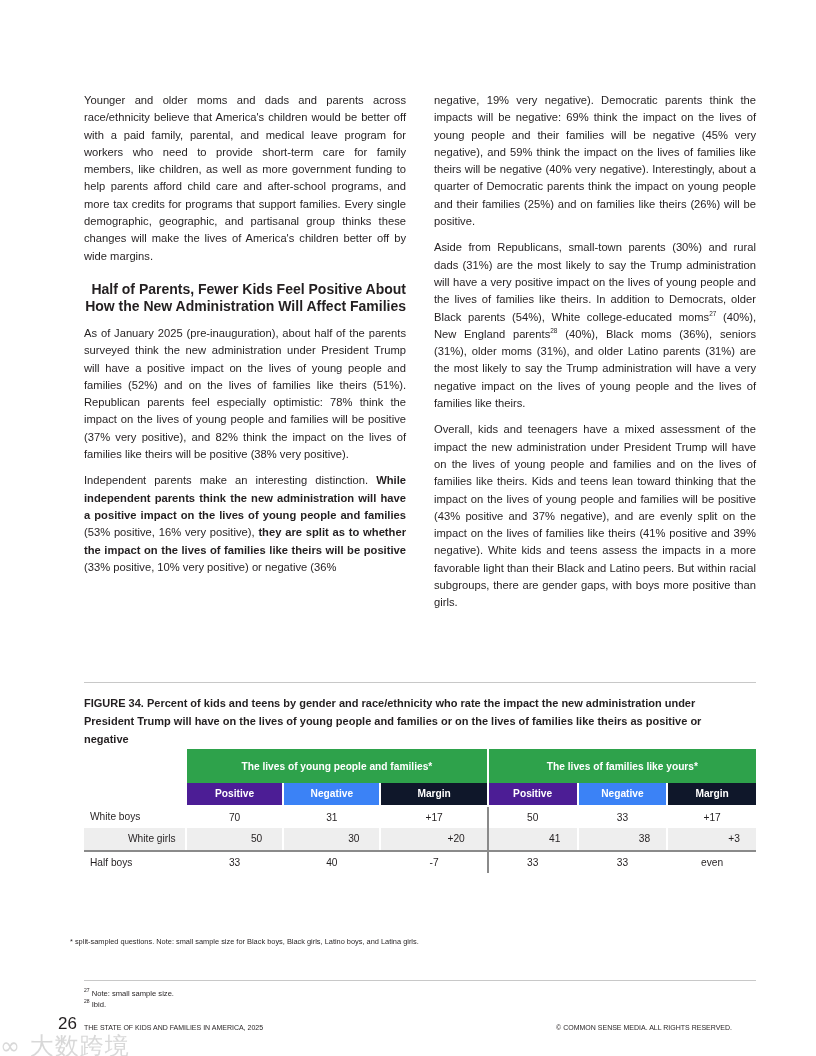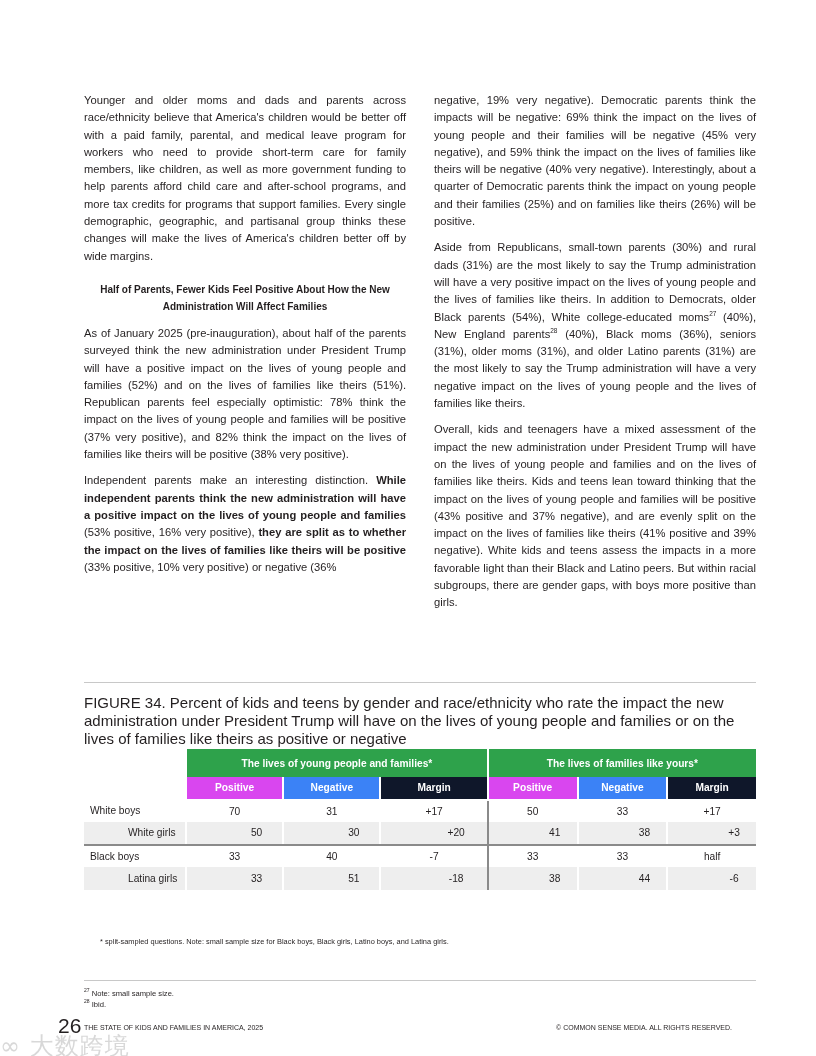--- a/index.html
+++ b/index.html
@@ -15,94 +15,94 @@
     top: 92px;
     width: 322px;
     font-size: 11.2px;
     line-height: 17.3px;
     text-align: justify;
   }
   .col-left { left: 84px; }
   .col-right { left: 434px; }
   .col p { margin-bottom: 9px; }
   .col h2 {
-    font-size: 10px;
+    font-size: 14px;
     line-height: 17.5px;
     font-weight: bold;
     margin: 16px 0 9px 0;
-    text-align: center;
+    text-align: right;
     color: #231f20;
   }
   b { font-weight: bold; }
   sup { font-size: 6.5px; line-height: 0; vertical-align: super; }
 
   .divider {
     position: absolute;
     left: 84px;
     width: 672px;
     height: 1px;
     background: #c8c8c8;
   }
   .fig-caption {
     position: absolute;
     left: 84px;
     top: 694px;
     width: 660px;
-    font-size: 15px;
+    font-size: 11px;
     line-height: 18px;
-    font-weight: normal;
+    font-weight: bold;
     color: #231f20;
   }
   table.fig {
     position: absolute;
     left: 84px;
     top: 749px;
     width: 672px;
     border-collapse: collapse;
     font-size: 10.2px;
   }
   table.fig td, table.fig th { height: 22.5px; text-align: center; padding: 0; }
   table.fig th.grp {
     background: #2ea24b;
     color: #ffffff;
     font-weight: bold;
-    height: 28px;
+    height: 34px;
     border-left: 2px solid #ffffff;
   }
   table.fig th.sub { color: #ffffff; font-weight: bold; height: 21px; border-left: 2px solid #ffffff; }
-  th.pos { background: #d946ef; }
+  th.pos { background: #4c1d95; }
   th.neg { background: #3b82f6; }
   th.mar { background: #0f172a; }
   table.fig td.rowlabel { text-align: left; padding-left: 6px; width: 102px; margin-top: 9px; }
   table.fig tr.shade td.data, table.fig tr.shade td.rowlabel { background: #eeeeee; padding-left: 44px; }
   table.fig td.data { border-left: 2px solid #ffffff; }
   table.fig td.sep { border-left: 2px solid #8a8a8a; }
   table.fig tr.groupend td { border-bottom: 2px solid #8a8a8a; }
   table.fig tr.headrow2 th { border-bottom: 2px solid #ffffff; }
   .fig-note {
     position: absolute;
-    left: 100px;
+    left: 70px;
     top: 937px;
     font-size: 7.4px;
     color: #231f20;
   }
   .footnotes {
     position: absolute;
     left: 84px;
     top: 988px;
     font-size: 7.6px;
     line-height: 11px;
     color: #231f20;
   }
   .footnotes sup { font-size: 5px; }
   .page-num {
     position: absolute;
     left: 58px;
     top: 1014px;
-    font-size: 21px;
+    font-size: 17px;
     color: #231f20;
   }
   .footer-left {
     position: absolute;
     left: 84px;
     top: 1024px;
     font-size: 7px;
     color: #231f20;
   }
   .footer-right {
@@ -169,36 +169,27 @@
   <tr class="shade groupend">
     <td class="rowlabel">White girls</td>
     <td class="data">50</td>
     <td class="data">30</td>
     <td class="data">+20</td>
     <td class="data sep">41</td>
     <td class="data">38</td>
     <td class="data">+3</td>
   </tr>
   <tr>
-    <td class="rowlabel">Black boys</td>
+    <td class="rowlabel">Half boys</td>
     <td class="data">33</td>
     <td class="data">40</td>
     <td class="data">-7</td>
     <td class="data sep">33</td>
     <td class="data">33</td>
-    <td class="data">half</td>
-  </tr>
-  <tr class="shade">
-    <td class="rowlabel">Latina girls</td>
-    <td class="data">33</td>
-    <td class="data">51</td>
-    <td class="data">-18</td>
-    <td class="data sep">38</td>
-    <td class="data">44</td>
-    <td class="data">-6</td>
+    <td class="data">even</td>
   </tr>
 </tbody>
   </table>
 
 <div class="fig-note">* split-sampled questions. Note: small sample size for Black boys, Black girls, Latino boys, and Latina girls.</div>
 
 <div class="divider" style="top:980px;"></div>
 <div class="footnotes">
   <div><sup>27</sup><span> Note: small sample size.</span></div>
   <div><sup>28</sup><span> Ibid.</span></div>

